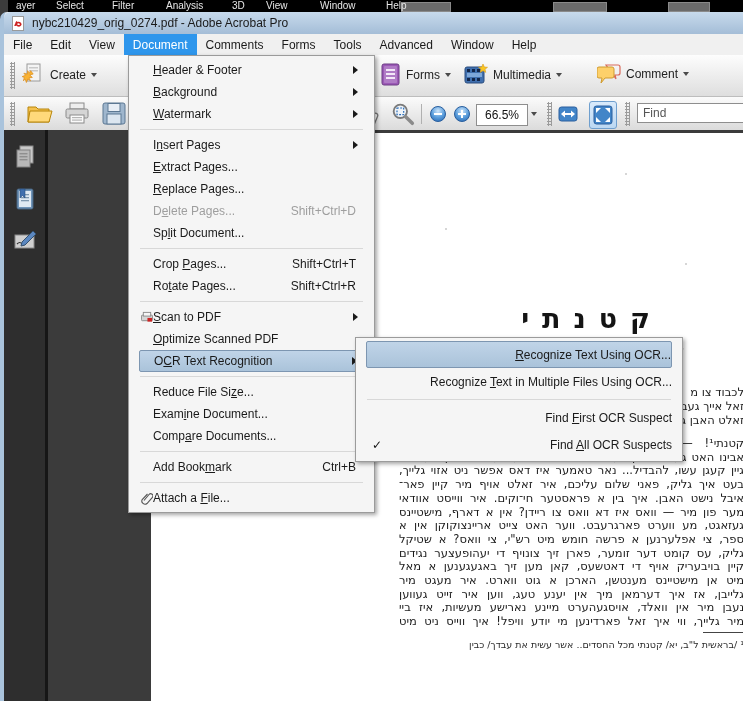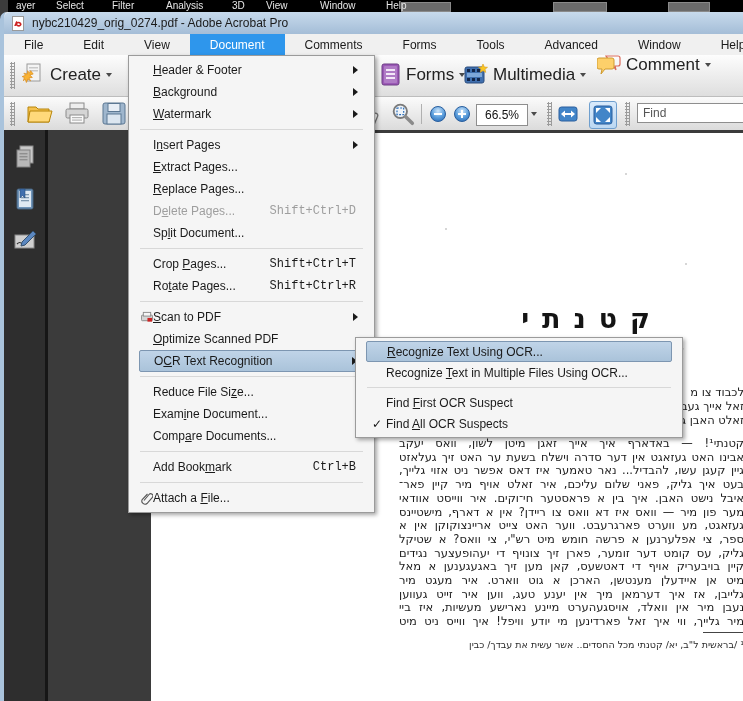--- a/index.html
+++ b/index.html
@@ -10,30 +10,30 @@
   .bg-strip{position:absolute;left:0;top:0;width:743px;height:16px;background:#000000;overflow:hidden;margin-left:8px;}
   .bg-strip .bgw{position:absolute;top:0;font-size:10px;line-height:12px;color:#e6e6e6;}
   .bg-rect{position:absolute;top:2px;height:8px;background:#6b6b6b;border:1px solid #8a8a8a;}
 
   
   .win{position:absolute;left:0;top:12px;width:743px;height:689px;border-left:4px solid #a9c3dc;
        border-top-left-radius:7px;background:#f0f0f0;}
   .titlebar{height:22px;background:linear-gradient(#c7daec,#a4bdd7);border-top-left-radius:6px;
             display:flex;align-items:center;gap:6px;padding-left:7px;font-size:12px;color:#1a1a1a;}
   .menubar{height:21px;background:#f0f0f0;display:flex;align-items:stretch;font-size:12px;color:#1a1a1a;}
-  .mb-item{padding:0 20px;display:flex;align-items:center;cursor:default;}
+  .mb-item{padding:0 9px;display:flex;align-items:center;cursor:default;}
   .mb-item.selected{background:#2e96ec;color:#fff;}
 
   .toolbar1{height:41px;background:linear-gradient(#fdfdfd,#dedede);border-bottom:1px solid #bdbdbd;
             position:relative;}
   .toolbar2{height:34px;background:linear-gradient(#fbfbfb,#dadada);border-bottom:1px solid #9a9a9a;
             position:relative;}
   .grip{position:absolute;width:5px;background-image:radial-gradient(#9b9b9b 1px,transparent 1.2px);
         background-size:3px 3px;}
-  .tb-btn{position:absolute;display:flex;align-items:center;gap:5px;font-size:17px;color:#222;}
+  .tb-btn{position:absolute;display:flex;align-items:center;gap:5px;font-size:12px;color:#222;}
   .caret{width:0;height:0;border-left:3.5px solid transparent;border-right:3.5px solid transparent;
          border-top:4px solid #4a4a4a;}
   .zoom-box{position:absolute;left:472px;top:7px;width:50px;height:20px;background:#fff;
             border:1px solid #8e8e8e;font-size:12px;color:#111;display:flex;align-items:center;justify-content:center;}
   .zoom-caret{position:absolute;left:527px;top:15px;}
   .vsep{position:absolute;top:7px;width:1px;height:20px;background:#b0b0b0;}
   .fit-btn{position:absolute;top:4px;width:26px;height:26px;border-radius:3px;display:flex;align-items:center;justify-content:center;}
   .fit-btn.pressed{background:linear-gradient(#d9eafb,#bcd8f2);border:1px solid #6f9fce;}
   .find-input{position:absolute;left:633px;top:6px;width:118px;height:20px;border:1px solid #8e8e8e;
               background:#fff;font-size:12px;color:#555;padding:0 5px;font-family:"Liberation Sans",sans-serif;box-sizing:border-box;}
@@ -61,29 +61,29 @@
             font-family:"DejaVu Sans",sans-serif;font-size:9.5px;line-height:13px;color:#2a2a2a;}
   .footnote div:nth-child(2){padding-left:0;margin-right:-24px;position:relative;right:24px;}
   .speck{position:absolute;width:2px;height:2px;background:#c9c9c9;border-radius:50%;}
 
   
   .menu{position:absolute;background:#f5f5f5;border:1px solid #9b9b9b;
         box-shadow:2px 2px 4px rgba(0,0,0,.35);padding:3px 8px;font-size:12px;color:#1a1a1a;}
   #doc-menu{left:128px;top:55px;width:229px;z-index:20;}
   #ocr-menu{left:355px;top:337px;width:310px;z-index:30;}
   .menu-item{height:22px;display:flex;align-items:center;margin:0 2px;position:relative;box-sizing:border-box;}
-  #ocr-menu .menu-item{height:21px;}
+  #ocr-menu .menu-item{height:27px;text-align:right;}
   .menu-item.hl{background:linear-gradient(#c0d4e8,#aac3da);border:1px solid #7d96b1;border-radius:2px;}
   .menu-item.disabled{color:#9e9e9e;}
   .mi-gutter{width:12px;margin-left:2px;display:flex;align-items:center;justify-content:center;flex:none;}
   #ocr-menu .mi-gutter{width:18px;}
   .mi-gutter.check{font-family:"DejaVu Sans",sans-serif;font-weight:bold;font-size:12px;color:#111;}
   .mi-label{white-space:nowrap;flex:1;}
   .mi-label u{text-decoration:underline;}
-  .mi-short{padding-right:8px;white-space:nowrap;font-family:Liberation Mono, monospace;}
+  .mi-short{padding-right:8px;white-space:nowrap;}
   .mi-arrow{position:absolute;right:6px;width:0;height:0;border-top:4px solid transparent;
             border-bottom:4px solid transparent;border-left:5px solid #1a1a1a;}
   .menu-sep{height:1px;background:#d8d8d8;margin:4px 3px;}
 </style>
 </head>
 <body>
 
 <div class="bg-strip" id="bg-strip">
   <div class="bg-rect" style="left:393px;width:48px;"></div>
   <div class="bg-rect" style="left:545px;width:52px;"></div>
@@ -153,21 +153,21 @@
           <rect x="13" y="6" width="3" height="3" fill="#12264a"></rect>
         <rect x="3" y="15" width="3" height="3" fill="#12264a"></rect>
           <rect x="8" y="15" width="3" height="3" fill="#12264a"></rect>
           <rect x="13" y="15" width="3" height="3" fill="#12264a"></rect>
         <rect x="3" y="10" width="15" height="4" fill="#7da7d9"></rect>
         <polygon points="19,1 20.3,4 23.5,4.3 21,6.3 21.8,9.4 19,7.7 16.2,9.4 17,6.3 14.5,4.3 17.7,4" fill="#f9c623" stroke="#d99a1a" stroke-width="0.6"></polygon>
       </svg>
       <span>Multimedia</span>
       <span class="caret"></span>
     </div>
-    <div class="tb-btn" style="left:573px;top:0;padding-left:20px;">
+    <div class="tb-btn" style="left:573px;top:9px;padding-left:20px;">
       <svg width="24" height="20" viewBox="0 0 24 20">
         <path d="M9 1 h12 a2 2 0 0 1 2 2 v6 a2 2 0 0 1 -2 2 h-3 l1 4 z" fill="none" stroke="#d96a5a" stroke-width="1.2"></path>
         <path d="M2 3 h13 a2 2 0 0 1 2 2 v7 a2 2 0 0 1 -2 2 h-7 l-4 5 l1 -5 h-3 a2 2 0 0 1 -2 -2 v-7 a2 2 0 0 1 2 -2 z" fill="#fdd06a" stroke="#cf9a2e"></path>
       </svg>
       <span>Comment</span>
       <span class="caret"></span>
     </div>
   </div>
 
   <div class="toolbar2">
@@ -298,21 +298,21 @@
             <div>קטנתי¹! — באדארף איך אייך זאגן מיטן לשון, וואס יעקב</div>
             <div>אבינו האט געזאגט אין דער סדרה וישלח בשעת ער האט זיך געלאזט</div>
             <div>גיין קעגן עשו, להבדיל... נאר טאמער איז דאס אפשר ניט אזוי גלייך,</div>
             <div>בעט איך גליק, פאני שלום עליכם, איר זאלט אויף מיר קיין פאר־</div>
             <div>איבל נישט האבן. איך בין א פראסטער חי־וקים. איר ווייסט אוודאי</div>
             <div>מער פון מיר — וואס איז דא וואס צו ריידן? אין א דארף, מישטיינס</div>
             <div>געזאגט, מע ווערט פארגרעבט. ווער האט צייט אריינצוקוקן אין א</div>
             <div>ספר, צי אפלערנען א פרשה חומש מיט רש"י, צי וואס? א שטיקל</div>
             <div>גליק, עס קומט דער זומער, פארן זיך צונויף די יעהופעצער נגידים</div>
             <div>קיין בויבעריק אויף די דאטשעס, קאן מען זיך באגעגענען א מאל</div>
-            <div>מיט אן איידעלן מענטשן, הארכן א גוט ווארט. איר מעגט מיר</div>
+            <div>מיט אן מישטיינס מענטשן, הארכן א גוט ווארט. איר מעגט מיר</div>
             <div>גלייבן, אז איך דערמאן מיך אין יענע טעג, ווען איר זייט געווען</div>
             <div>נעבן מיר אין וואלד, אויסגעהערט מיינע נארישע מעשיות, איז ביי</div>
             <div>מיר גלייך, ווי איך זאל פארדינען מי יודע וויפל! איך ווייס ניט מיט</div>
           </div>
         <div class="fn-rule"></div>
         <div class="footnote" id="footnote">
             <div>¹ /בראשית ל"ב, יא/ קטנתי מכל החסדים.. אשר עשית את עבדך/ כבין</div>
           </div>
       </div>
     </div>

